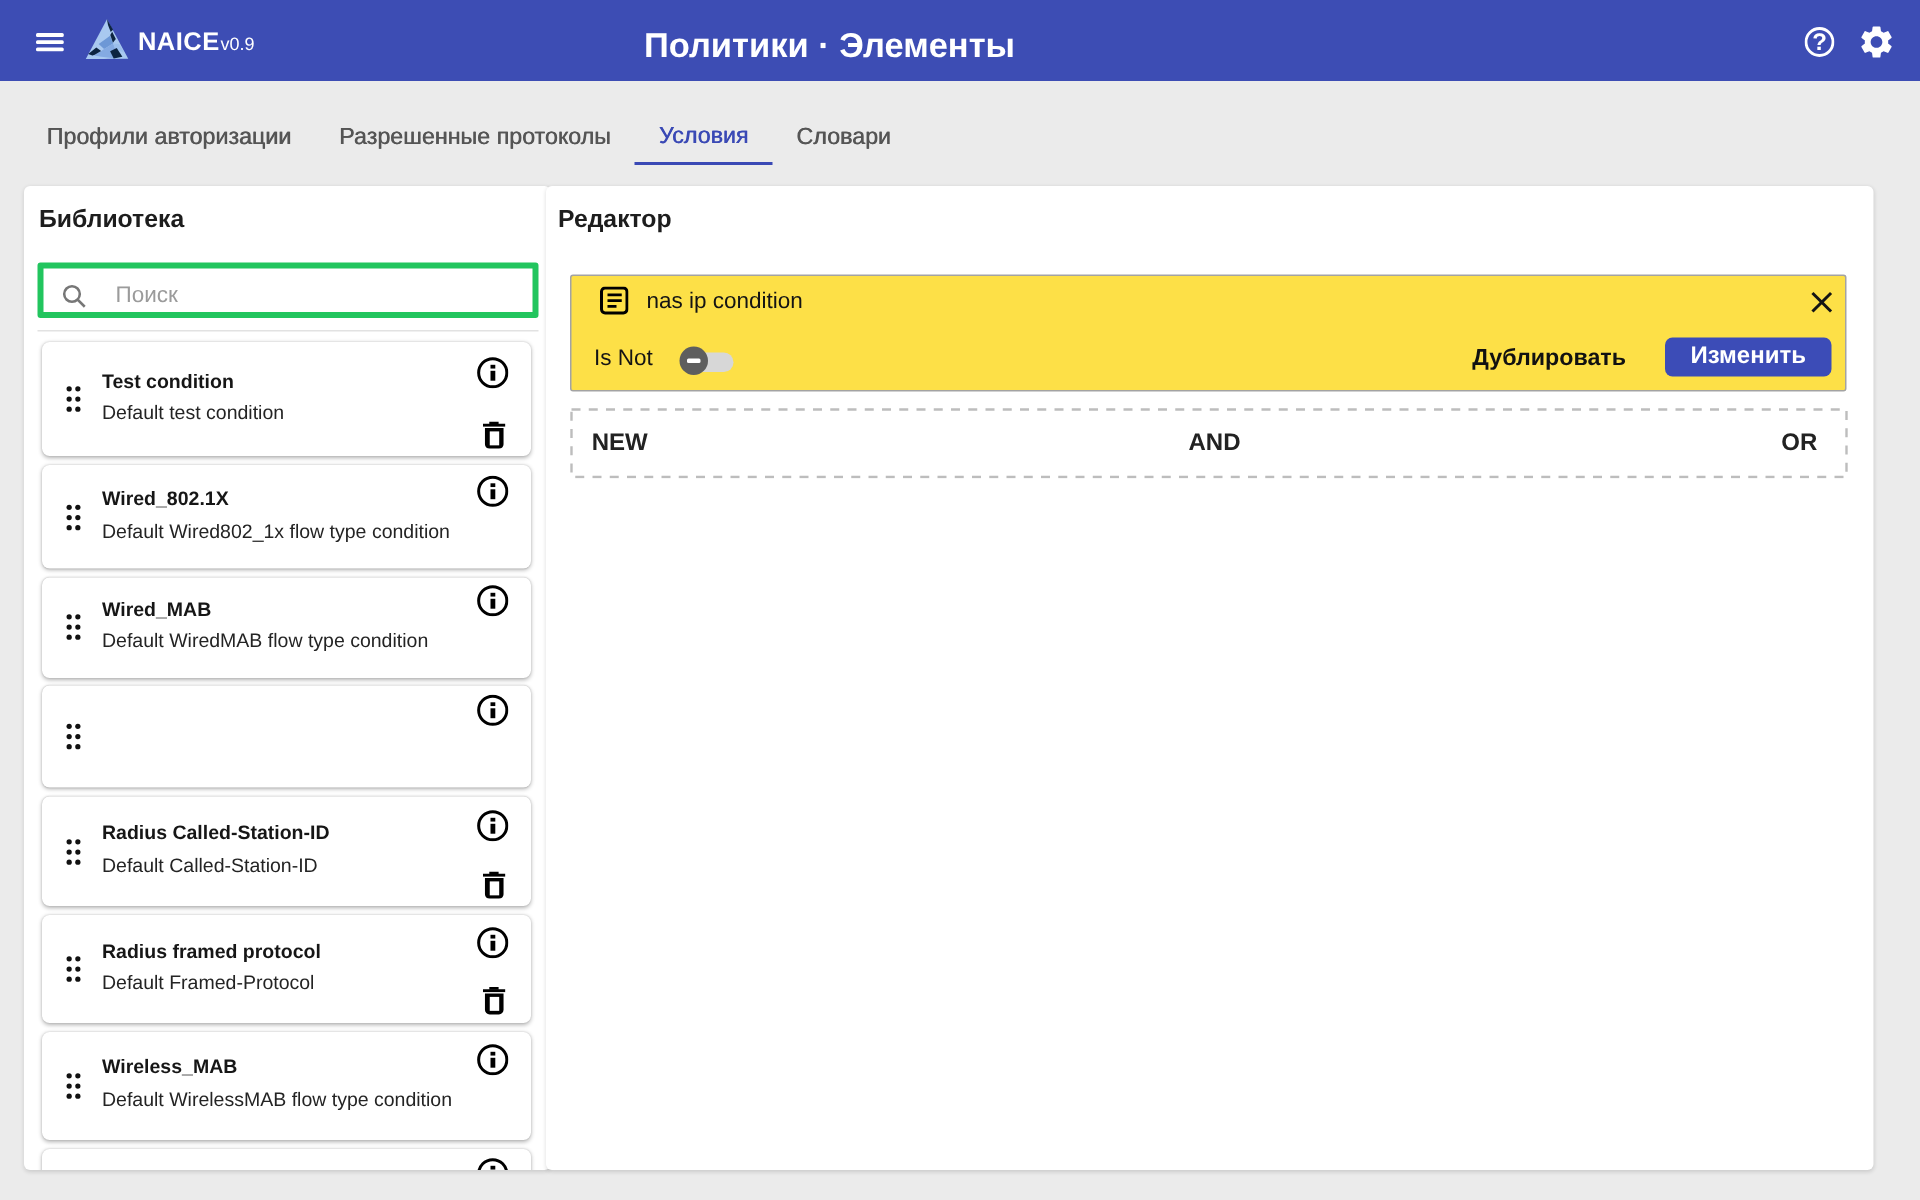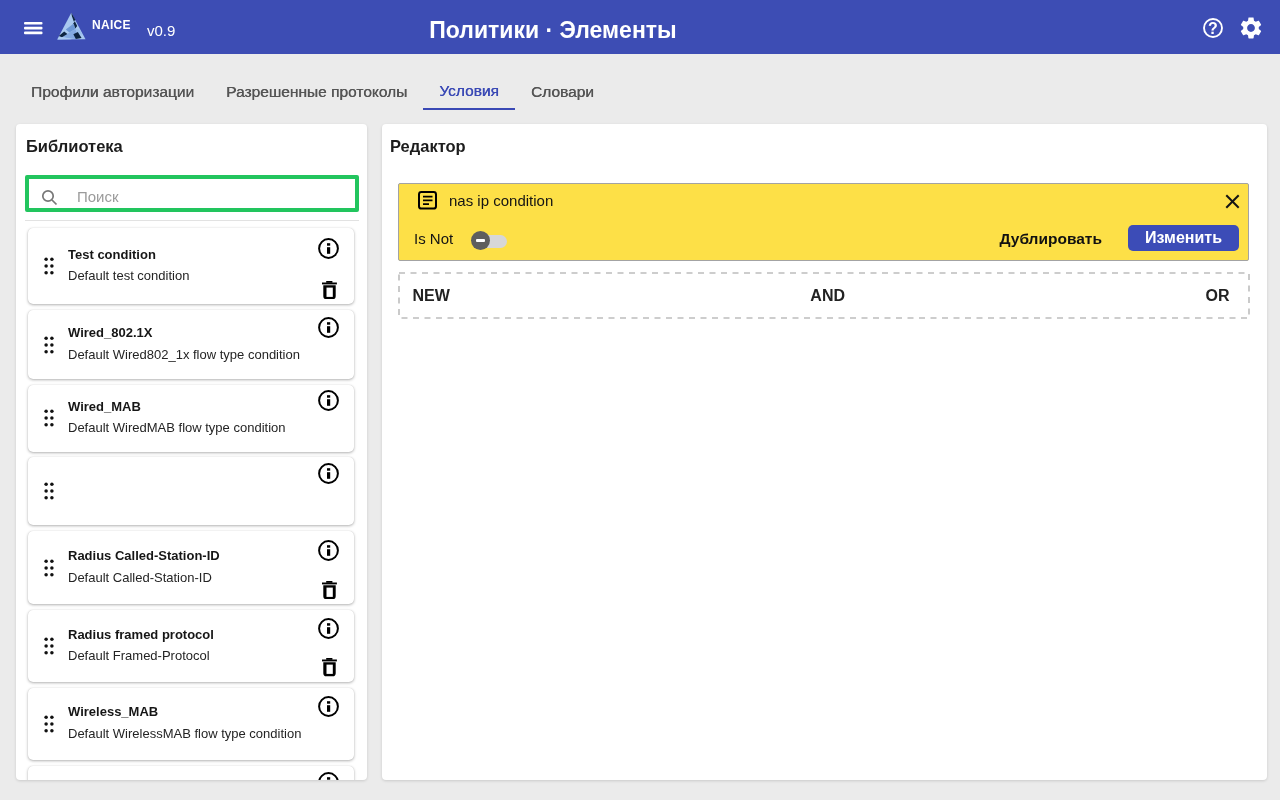--- a/index.html
+++ b/index.html
@@ -2,33 +2,33 @@
 <html><head>
 <meta charset="utf-8">
 <style>
   * { margin:0; padding:0; box-sizing:border-box; }
   html,body { width:1280px; height:800px; overflow:hidden; }
   body { background:#ebebeb; font-family:"Liberation Sans", sans-serif; position:relative; }
   .abs { position:absolute; }
 
   
   #header { position:absolute; left:0; top:0; width:1280px; height:54px; background:#3d4db4; }
-  #brand { position:absolute; left:92px; top:18px; color:#fff; font-size:12px; font-weight:bold; letter-spacing:0.3px; }
-  #ver { position:absolute; left:147px; top:22px; color:#fff; font-size:15px; }
+  #brand { position:absolute; left:92px; top:18px; color:#fff; font-size:17px; font-weight:bold; letter-spacing:0.3px; }
+  #ver { position:absolute; left:147px; top:22px; color:#fff; font-size:12px; }
   #htitle { position:absolute; left:0; top:17px; width:1106px; text-align:center; color:#fff; font-size:23px; font-weight:bold; }
 
   
   #tabs { position:absolute; left:15px; top:66px; height:44px; display:flex; }
   .tab { padding:8px 16px 0 16px; display:flex; align-items:center; font-size:15.5px; color:#555; height:44px; text-shadow:0.35px 0 0 currentColor; }
   .tab.active { color:#3a49b5; border-bottom:2px solid #3a49b5; }
 
   
   .panel { position:absolute; top:124px; background:#fff; border-radius:4px; box-shadow:0 1px 3px rgba(0,0,0,0.14); height:656px; overflow:hidden; }
   #lpanel { left:16px; width:351px; }
-  #rpanel { left:382px; width:885px;padding-left:20px; }
+  #rpanel { left:364px; width:885px;padding-left:20px; }
   .ptitle { position:absolute; font-size:16.5px; font-weight:bold; color:#1d1d1d; top:13px; }
 
   
   #search { position:absolute; left:8.5px; top:50.5px; width:334px; height:37.5px; border:4px solid #22c55e; border-radius:2px; }
   #search .ph { position:absolute; left:48.5px; top:9px; font-size:15px; color:#9b9b9b; }
   #divider { position:absolute; left:8.5px; top:96px; width:334px; height:1px; background:#e2e2e2; }
 
   
   .card { position:absolute; left:12px; width:326px; background:#fff; border-radius:5px;
           box-shadow:0 1px 3px rgba(0,0,0,0.3), 0 0 1px rgba(0,0,0,0.15); }

